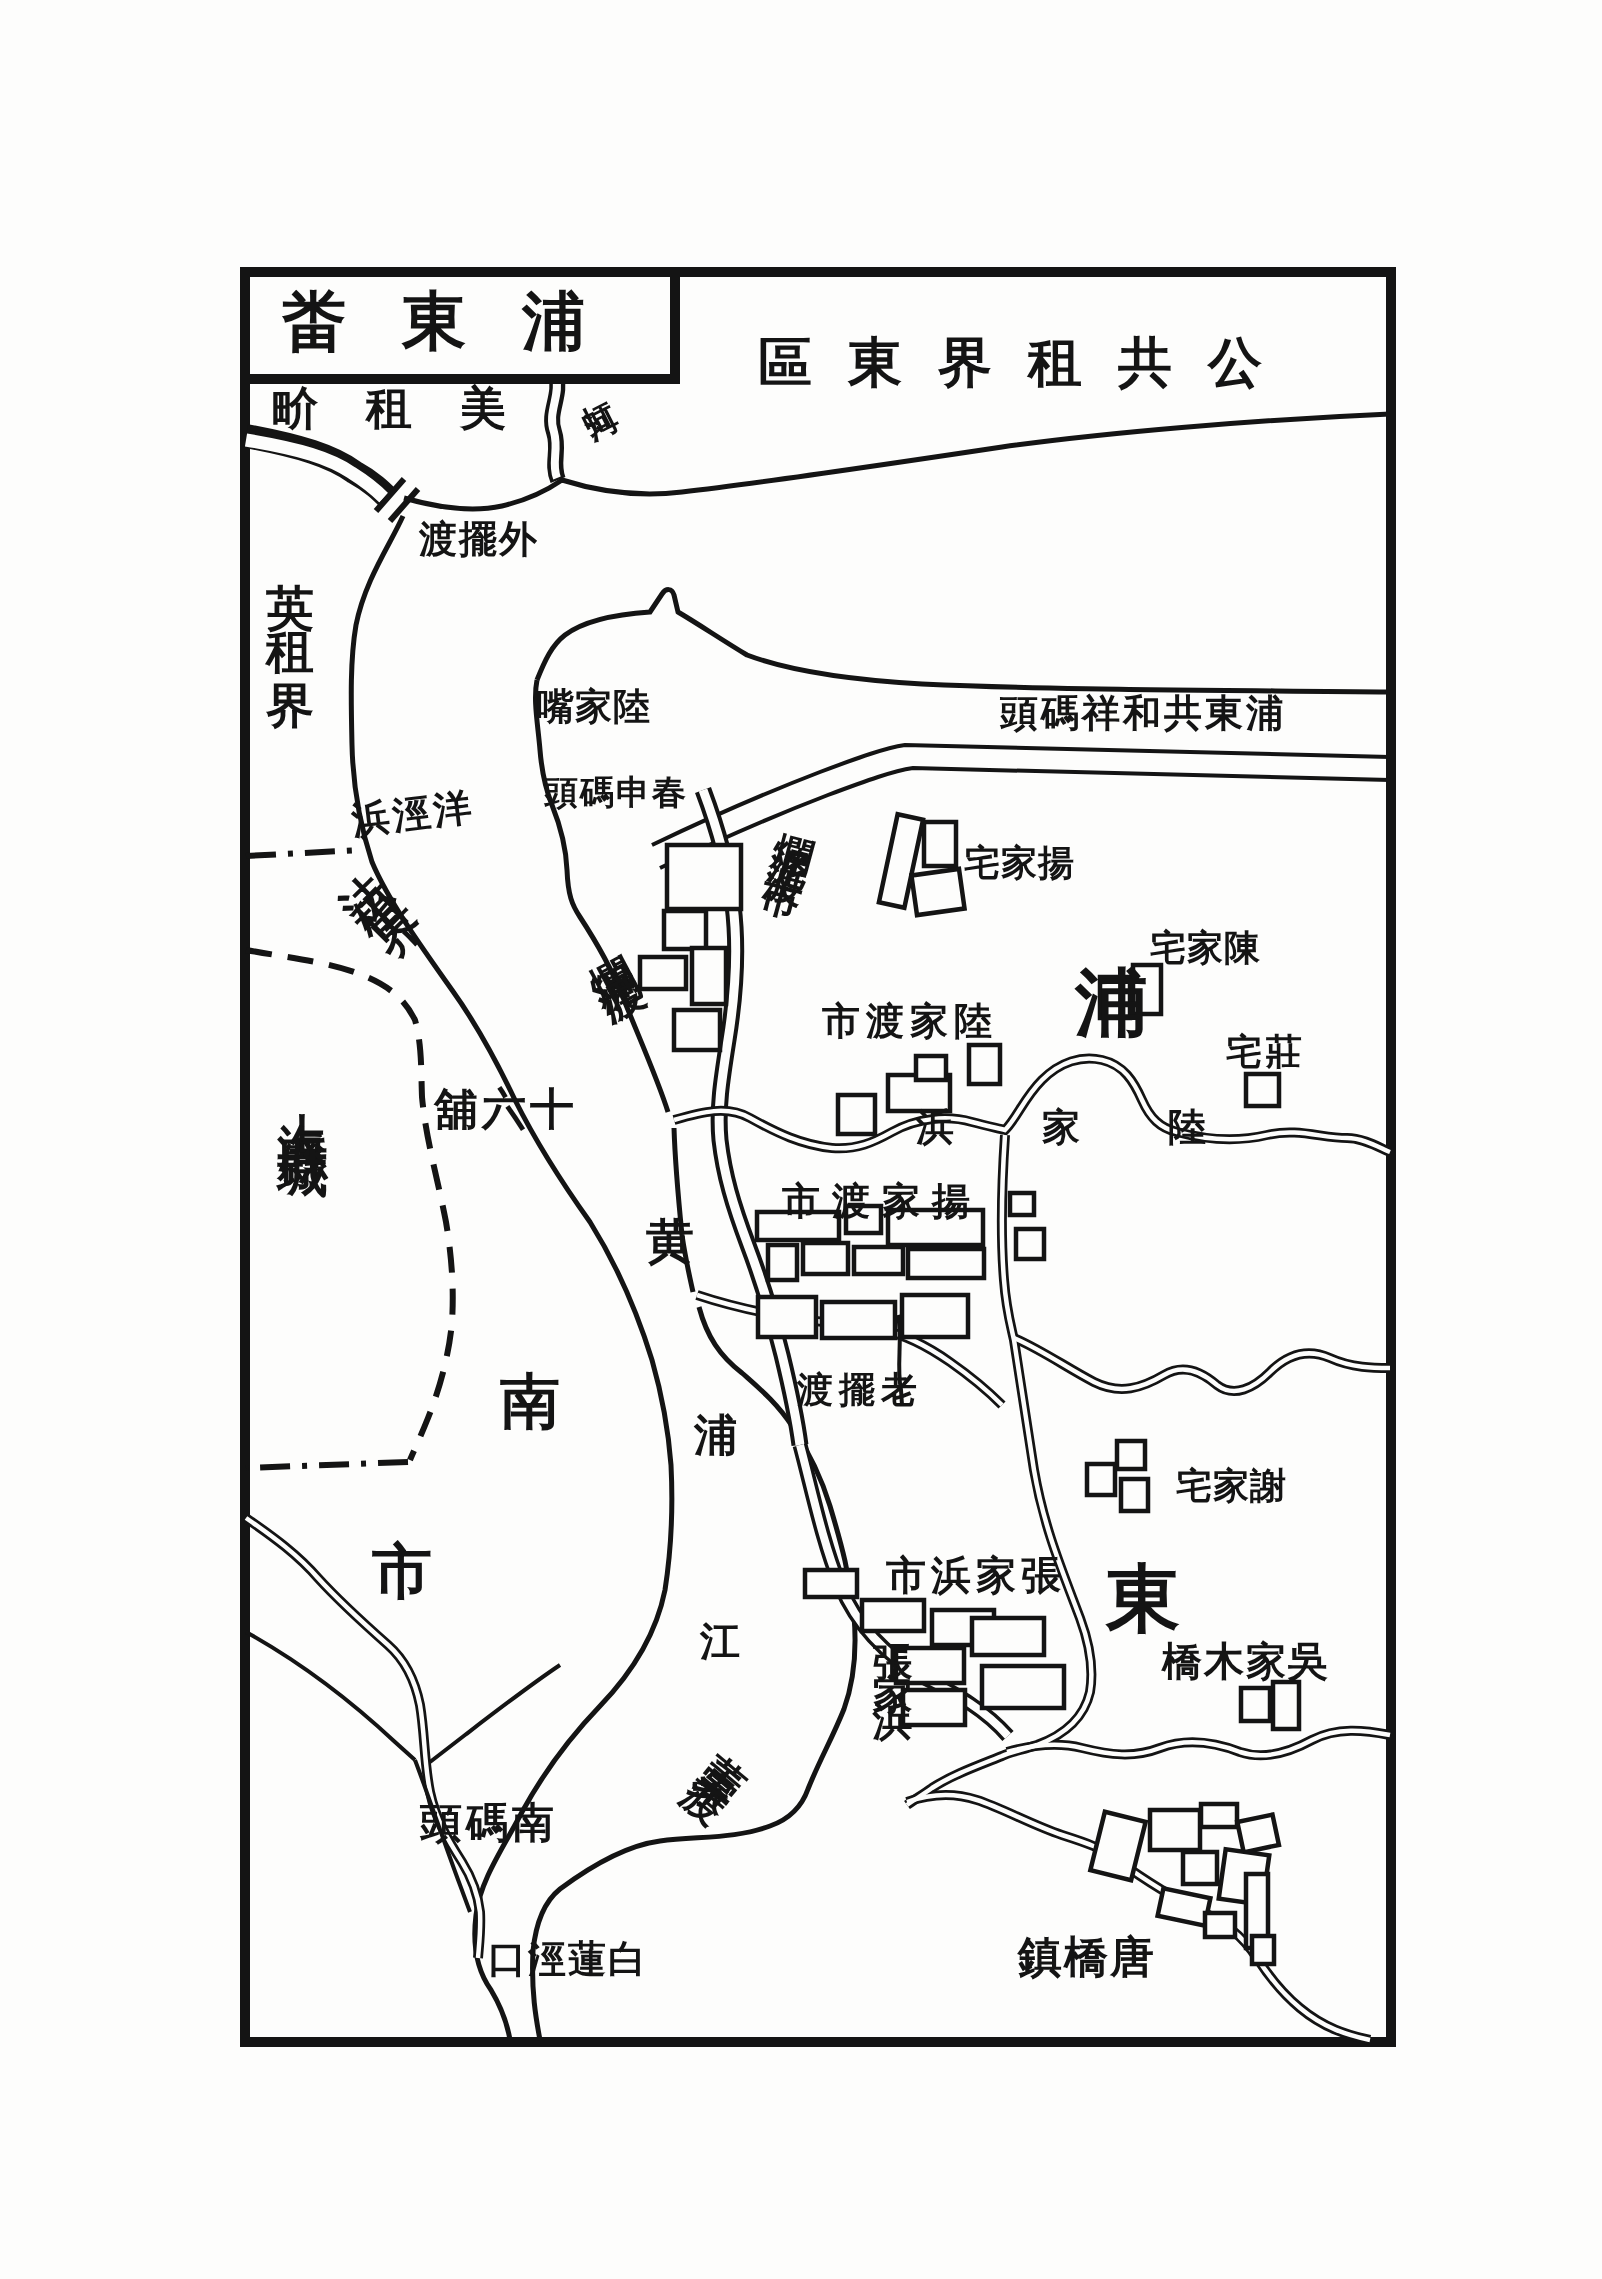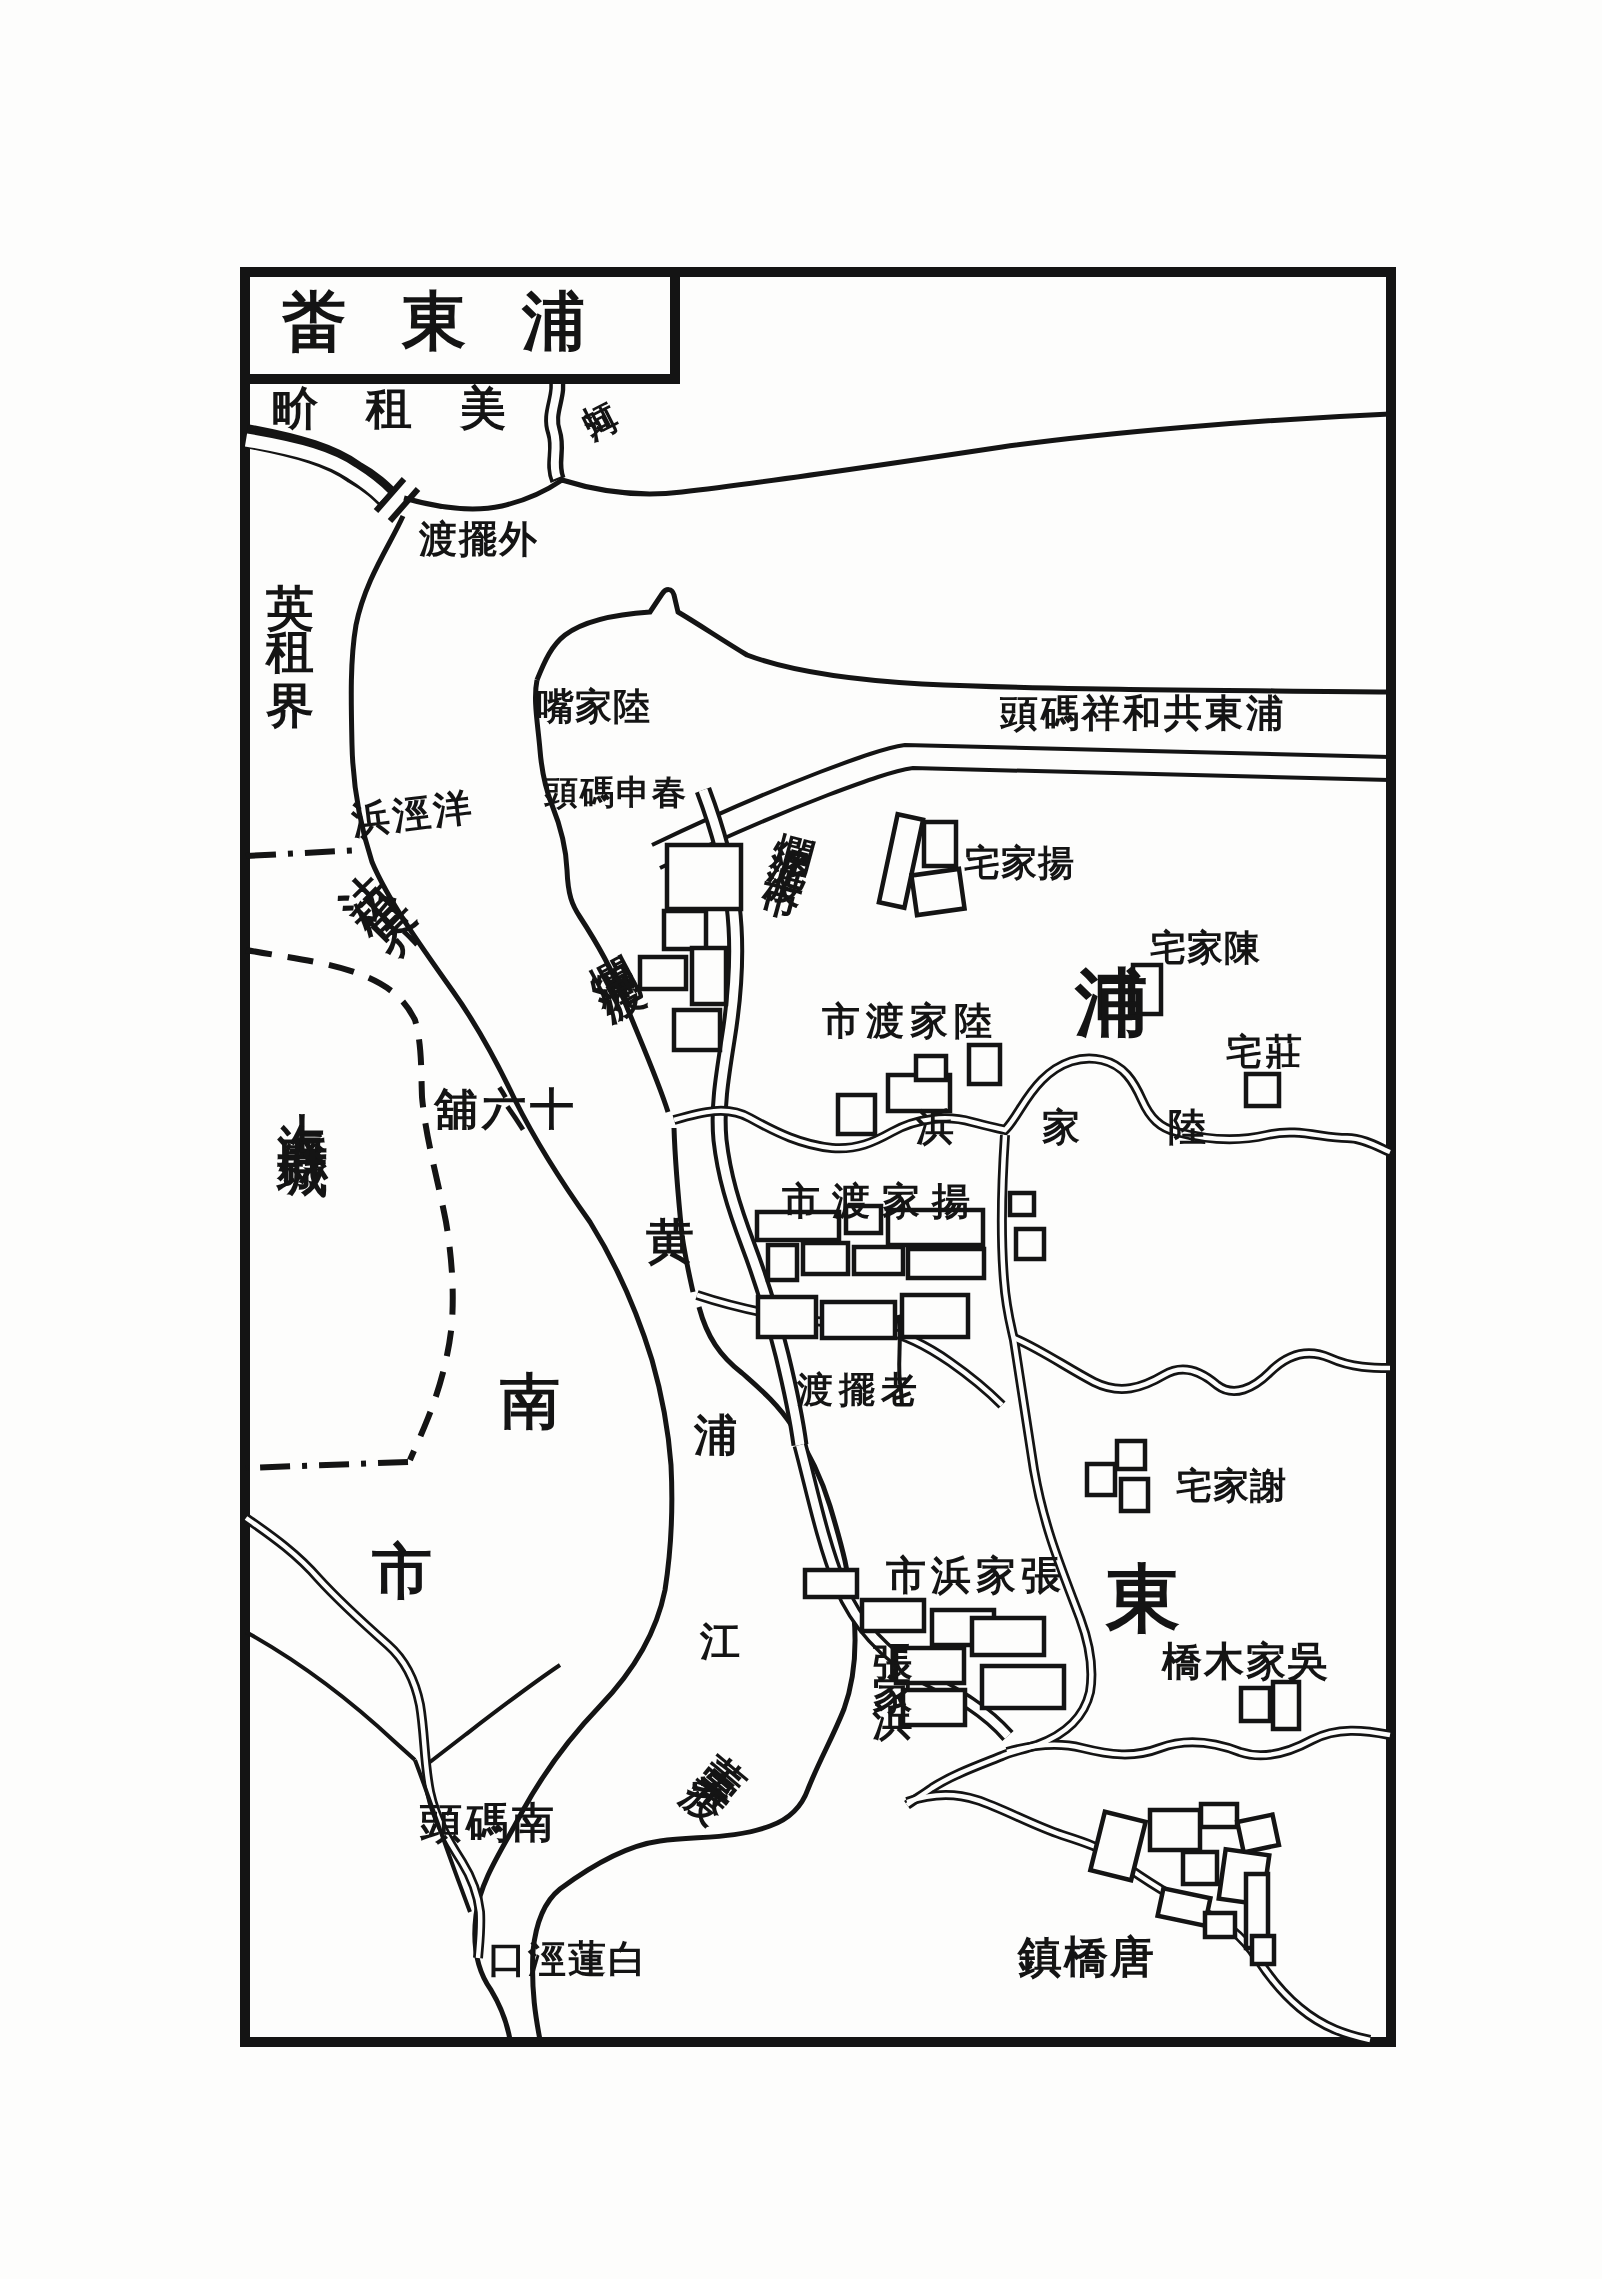--- a/index.html
+++ b/index.html
@@ -133,20 +133,21 @@
     <rect x="1205" y="1913" width="30" height="24"></rect>
     <rect x="1252" y="1936" width="22" height="28"></rect>
   </g>
 
   <rect x="245" y="272" width="430" height="107" fill="#fdfdfc" stroke="#141414" stroke-width="10"></rect>
 </svg>
 
 <div class="lbl" style="left:282px;top:290px;font-size:64px;letter-spacing:56px;">畨東浦</div>
 <div class="lbl" style="left:272px;top:386px;font-size:46px;letter-spacing:48px;text-align:right;">畍租美</div>
 <div class="lbl v" style="left:566px;top:388px;font-size:32px;letter-spacing:6px;transform:rotate(-27deg);transform-origin:top left;">虹河</div>
+<div class="lbl" style="left:758px;top:336px;font-size:54px;letter-spacing:36px;">區東界租共公</div>
 <div class="lbl" style="left:419px;top:520px;font-size:38px;letter-spacing:2px;">渡擺外</div>
 <div class="lbl v" style="left:266px;top:545px;font-size:48px;letter-spacing:50px;">英租界</div>
 <div class="lbl" style="left:537px;top:688px;font-size:37px;letter-spacing:1px;">嘴家陸</div>
 <div class="lbl" style="left:544px;top:776px;font-size:34px;letter-spacing:2px;">頭碼申春</div>
 <div class="lbl" style="left:352px;top:802px;font-size:38px;letter-spacing:3px;transform:rotate(-7deg);transform-origin:left center;">浜涇洋</div>
 <div class="lbl v" style="left:304px;top:872px;font-size:48px;letter-spacing:24px;transform:rotate(-45deg);transform-origin:top left;">法租界</div>
 <div class="lbl" style="left:1000px;top:694px;font-size:38px;letter-spacing:3px;">頭碼祥和共東浦</div>
 <div class="lbl" style="left:964px;top:845px;font-size:36px;letter-spacing:1px;">宅家揚</div>
 <div class="lbl" style="left:1150px;top:930px;font-size:36px;letter-spacing:1px;">宅家陳</div>
 <div class="lbl" style="left:1075px;top:966px;font-size:74px;">浦</div>

